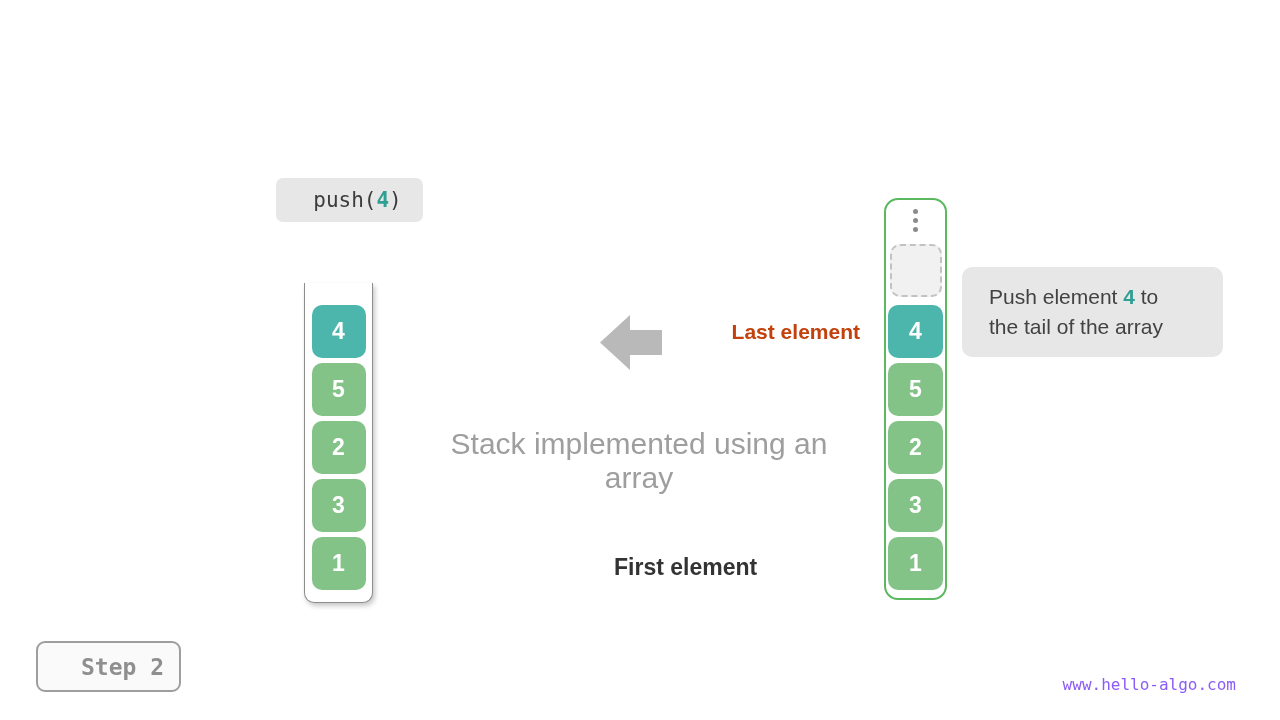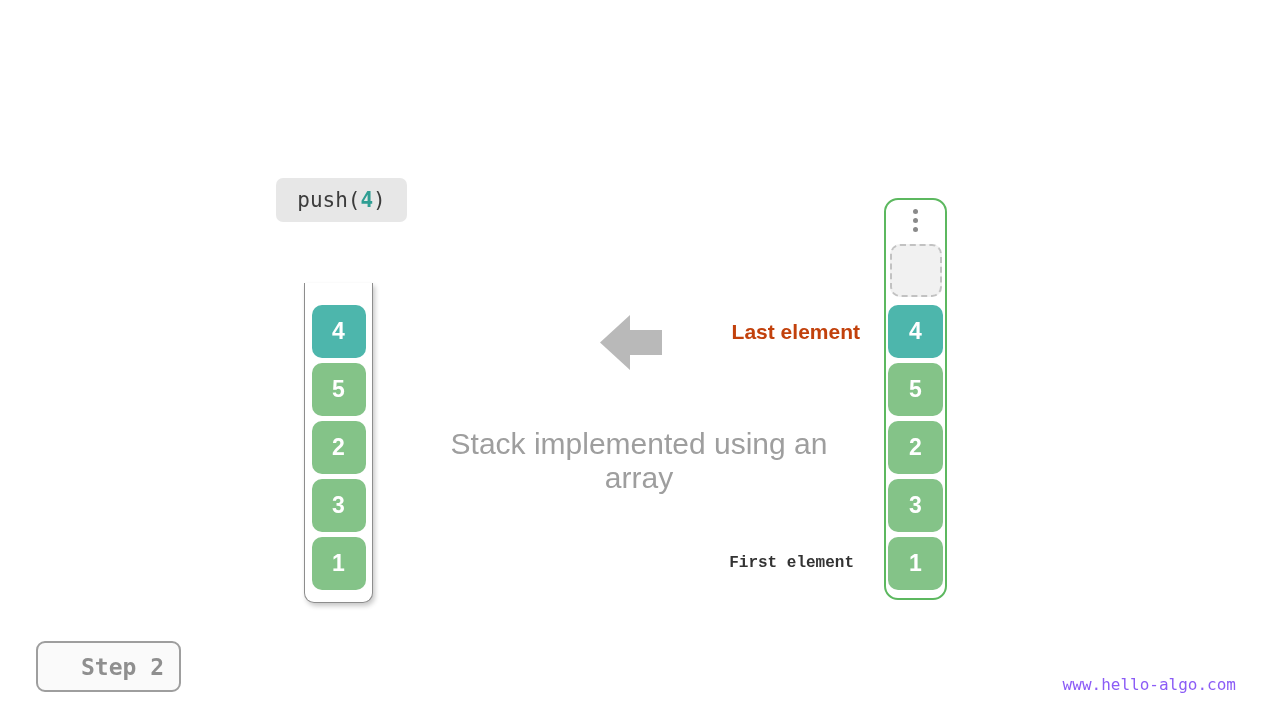--- a/index.html
+++ b/index.html
@@ -22,21 +22,21 @@
     overflow:hidden;
   }
   .canvas{position:relative;width:1280px;height:720px;background:#ffffff;}
 
   
   .op-badge{
     position:absolute;left:276px;top:178px;width:131px;height:44px;
     background:var(--badge-bg,#e7e7e7);border-radius:7px;
     display:flex;align-items:center;justify-content:center;
     font-family:"DejaVu Sans Mono", monospace;
-    font-size:21px;color:var(--dark-text,#3c3c3c);
+    font-size:21px;color:var(--dark-text,#3c3c3c);padding-left:16px;
   }
   .accent{color:var(--accent-teal-text,#2f9e93);font-weight:bold;}
 
   
   .left-stack{
     position:absolute;left:304px;top:283px;width:69px;height:320px;
     box-sizing:border-box;background:#ffffff;
     border:1px solid #8d8d8d;border-top:none;
     border-radius:0 0 10px 10px;
     box-shadow:2px 3px 5px rgba(0,0,0,0.22);
@@ -54,21 +54,21 @@
   
   .arrow{position:absolute;left:600px;top:313px;width:62px;height:59px;}
 
   
   .label-last{
     position:absolute;left:620px;top:320px;width:240px;
     text-align:right;font-weight:bold;font-size:21px;color:#c2410c;
   }
   .label-first{
     position:absolute;left:614px;top:554px;width:240px;
-    text-align:right;font-weight:bold;font-size:16px;color:#333333;font-family:Liberation Mono, monospace;
+    font-weight:bold;font-size:23px;color:#333333;
   }
   .caption{
     position:absolute;left:419px;top:427px;width:440px;
     text-align:center;font-size:30px;color:var(--muted-text,#9e9e9e);
   }
 
   
   .right-array{
     position:absolute;left:884px;top:198px;width:63px;height:402px;
     box-sizing:border-box;background:#ffffff;
@@ -143,18 +143,22 @@
       <span></span>
     </div>
     <div class="placeholder"></div>
     <div class="box teal first">4</div>
     <div class="box">5</div>
     <div class="box">2</div>
     <div class="box">3</div>
     <div class="box">1</div>
   </div>
 
+  <div class="callout">
+    <span>Push element </span><span class="accent">4</span><span> to</span><br>
+    <span>the tail of the array</span>
+  </div>
 
   <div class="step-badge">Step 2</div>
 
   <div class="watermark">www.hello-algo.com</div>
 
 </div>
 
 </body></html>

